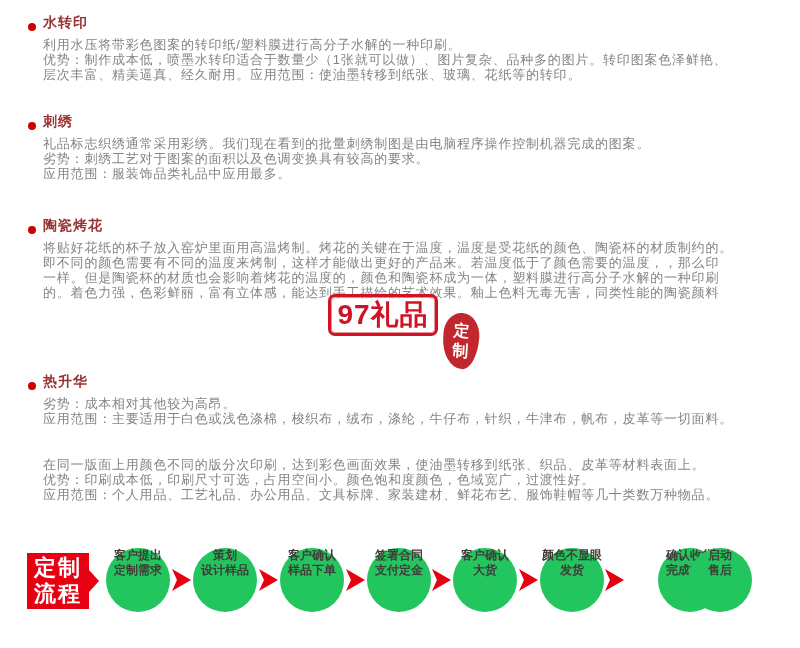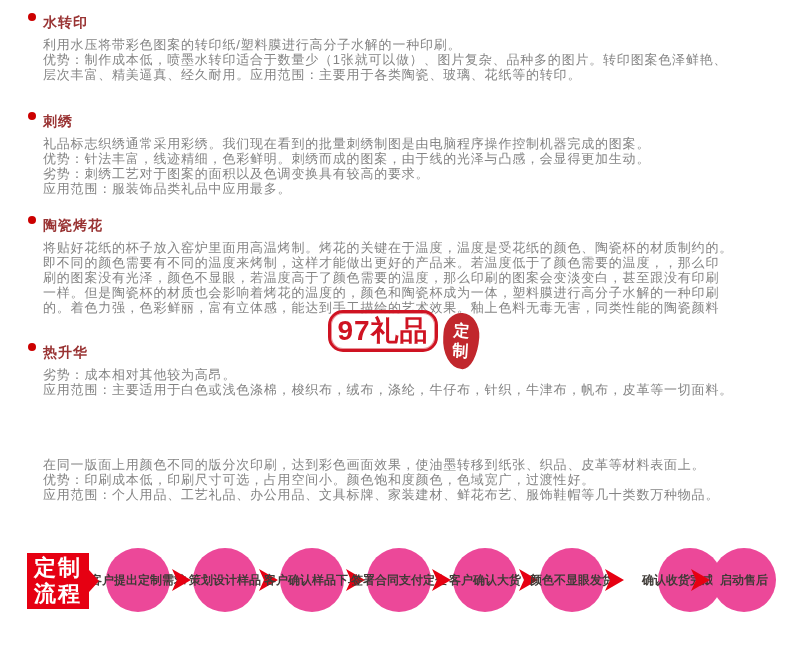--- a/index.html
+++ b/index.html
@@ -1,94 +1,92 @@
 <!DOCTYPE html>
 <html><head>
 <meta charset="utf-8">
 <style>
   html,body{margin:0;padding:0;background:#ffffff;}
   #page{position:relative;width:800px;height:648px;background:#ffffff;overflow:hidden;
         font-family:"Liberation Sans","DejaVu Sans",sans-serif;}
 
   
   .section{position:absolute;left:28px;width:766px;}
-  .sec-head{display:flex;align-items:flex-start;height:18px;}
+  .sec-head{display:flex;align-items:flex-end;height:18px;}
   .bullet{width:8px;height:8px;border-radius:50%;background:#cc0000;margin-right:7px;flex:0 0 auto;}
   .sec-title{color:#993333;font-size:14px;font-weight:bold;letter-spacing:1px;line-height:18px;}
   .sec-body{margin-top:6px;margin-left:15px;}
   .line{color:#848484;font-size:13px;line-height:15px;letter-spacing:0.8px;white-space:nowrap;}
 
   
-  .wm-logo{position:absolute;left:328px;top:310px;width:104px;height:36px;
-           border:3px solid #cf1322;border-radius:15px;background:rgba(255,255,255,0.55);
+  .wm-logo{position:absolute;left:328px;top:294px;width:104px;height:36px;
+           border:3px solid #cf1322;border-radius:7px;background:rgba(255,255,255,0.55);
            box-shadow:inset 0 0 0 1px rgba(207,19,34,.45);
            display:flex;align-items:center;justify-content:center;z-index:5;}
   .wm-logo span{color:#cf1322;font-size:28px;font-weight:bold;letter-spacing:1px;}
   .wm-seal{position:absolute;left:443px;top:313px;width:36px;height:56px;background:#c1272d;
            border-radius:48% 52% 42% 58% / 38% 42% 60% 56%;transform:rotate(4deg);z-index:5;
            display:flex;flex-direction:column;align-items:center;justify-content:center;}
   .wm-seal span{color:#ffffff;font-size:16px;font-weight:bold;line-height:20px;}
 
   
   .flow-banner{position:absolute;left:27px;top:553px;width:62px;height:56px;background:#e60012;
                display:flex;flex-direction:column;align-items:center;justify-content:center;z-index:2;}
   .flow-banner span{color:#ffffff;font-size:22px;font-weight:bold;line-height:26px;letter-spacing:2px;}
   .flow-banner-tip{position:absolute;left:89px;top:570px;width:0;height:0;
                    border:11px solid transparent;border-left:10px solid #e60012;border-right:0;z-index:2;}
-  .step{position:absolute;top:548px;width:64px;height:64px;border-radius:50%;background:#ec4899;
-        display:flex;flex-direction:row;align-items:center;justify-content:center;}
+  .step{position:absolute;top:548px;width:64px;height:64px;border-radius:50%;background:#22c55e;
+        display:flex;flex-direction:column;align-items:center;justify-content:flex-start;}
   .step span{color:#3f3b37;font-size:12px;font-weight:bold;line-height:15px;white-space:nowrap;}
   .arrow{position:absolute;top:569px;width:19px;height:22px;background:#e60012;
          clip-path:polygon(0 0,100% 50%,0 100%,26% 50%);}
 </style>
 </head>
 <body>
 
 <div id="page">
 
   <div class="section" style="top:13px">
     <div class="sec-head">
       <span class="bullet"></span>
       <span class="sec-title">水转印</span>
     </div>
     <div class="sec-body">
       <div class="line">利用水压将带彩色图案的转印纸/塑料膜进行高分子水解的一种印刷。</div>
       <div class="line">优势：制作成本低，喷墨水转印适合于数量少（1张就可以做）、图片复杂、品种多的图片。转印图案色泽鲜艳、</div>
-      <div class="line">层次丰富、精美逼真、经久耐用。应用范围：主要用于各类陶瓷、玻璃、花纸等的转印。</div>
+      <div class="line">层次丰富、精美逼真、经久耐用。应用范围：使油墨转移到纸张、玻璃、花纸等的转印。</div>
     </div>
   </div>
 
   <div class="section" style="top:112px">
     <div class="sec-head">
       <span class="bullet"></span>
       <span class="sec-title">刺绣</span>
     </div>
     <div class="sec-body">
       <div class="line">礼品标志织绣通常采用彩绣。我们现在看到的批量刺绣制图是由电脑程序操作控制机器完成的图案。</div>
-      <div class="line">优势：针法丰富，线迹精细，色彩鲜明。刺绣而成的图案，由于线的光泽与凸感，会显得更加生动。</div>
       <div class="line">劣势：刺绣工艺对于图案的面积以及色调变换具有较高的要求。</div>
       <div class="line">应用范围：服装饰品类礼品中应用最多。</div>
     </div>
   </div>
 
   <div class="section" style="top:216px">
     <div class="sec-head">
       <span class="bullet"></span>
       <span class="sec-title">陶瓷烤花</span>
     </div>
     <div class="sec-body">
       <div class="line">将贴好花纸的杯子放入窑炉里面用高温烤制。烤花的关键在于温度，温度是受花纸的颜色、陶瓷杯的材质制约的。</div>
       <div class="line">即不同的颜色需要有不同的温度来烤制，这样才能做出更好的产品来。若温度低于了颜色需要的温度，，那么印</div>
-      <div class="line">刷的图案没有光泽，颜色不显眼，若温度高于了颜色需要的温度，那么印刷的图案会变淡变白，甚至跟没有印刷</div>
       <div class="line">一样。但是陶瓷杯的材质也会影响着烤花的温度的，颜色和陶瓷杯成为一体，塑料膜进行高分子水解的一种印刷</div>
       <div class="line">的。着色力强，色彩鲜丽，富有立体感，能达到手工描绘的艺术效果。釉上色料无毒无害，同类性能的陶瓷颜料</div>
     </div>
   </div>
 
-  <div class="section" style="top:343px">
+  <div class="section" style="top:372px">
     <div class="sec-head">
       <span class="bullet"></span>
       <span class="sec-title">热升华</span>
     </div>
     <div class="sec-body">
       <div class="line">劣势：成本相对其他较为高昂。</div>
       <div class="line">应用范围：主要适用于白色或浅色涤棉，梭织布，绒布，涤纶，牛仔布，针织，牛津布，帆布，皮革等一切面料。</div>
     </div>
   </div>
 
@@ -149,18 +147,18 @@
     <span>发货</span>
   </div>
   <div class="arrow" style="left:605px"></div>
 
   <div class="step" style="left:658px">
     <span>确认收货</span>
     <span>完成交易</span>
   </div>
   <div class="arrow" style="left:691px"></div>
 
-  <div class="step" style="left:712px">
+  <div class="step" style="left:688px">
     <span>启动</span>
     <span>售后</span>
   </div>
 
 </div>
 
 </body></html>

